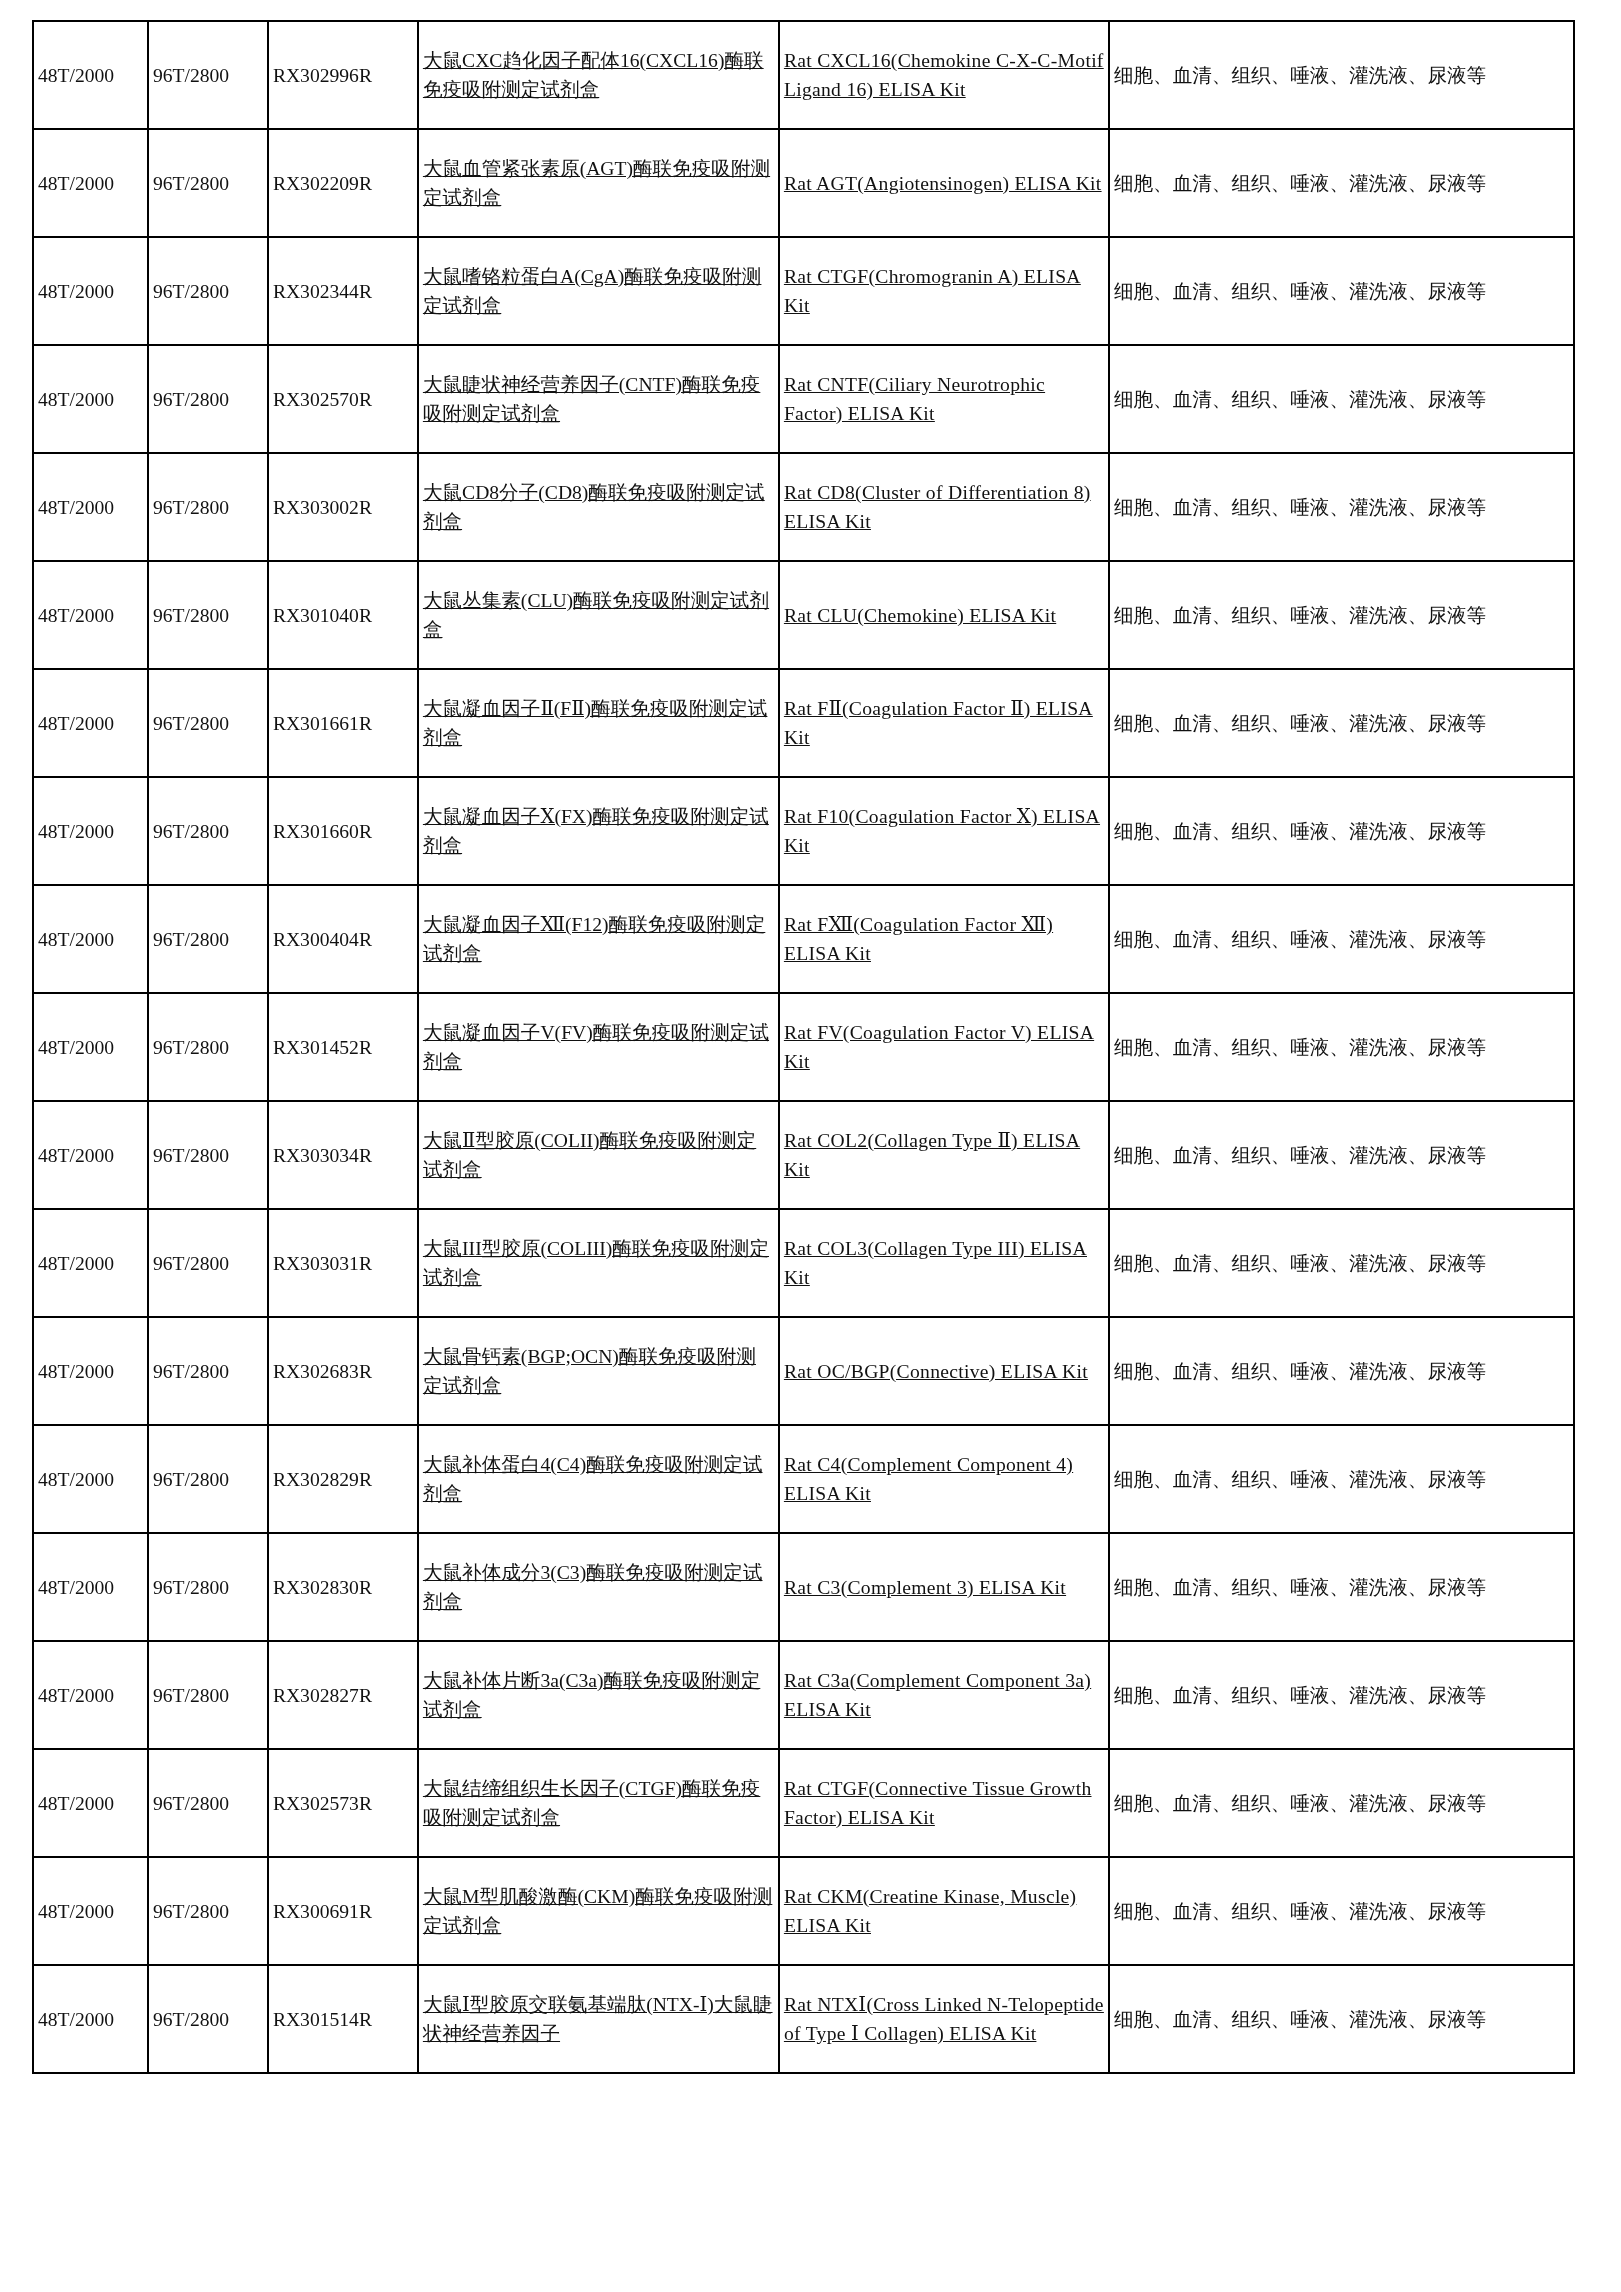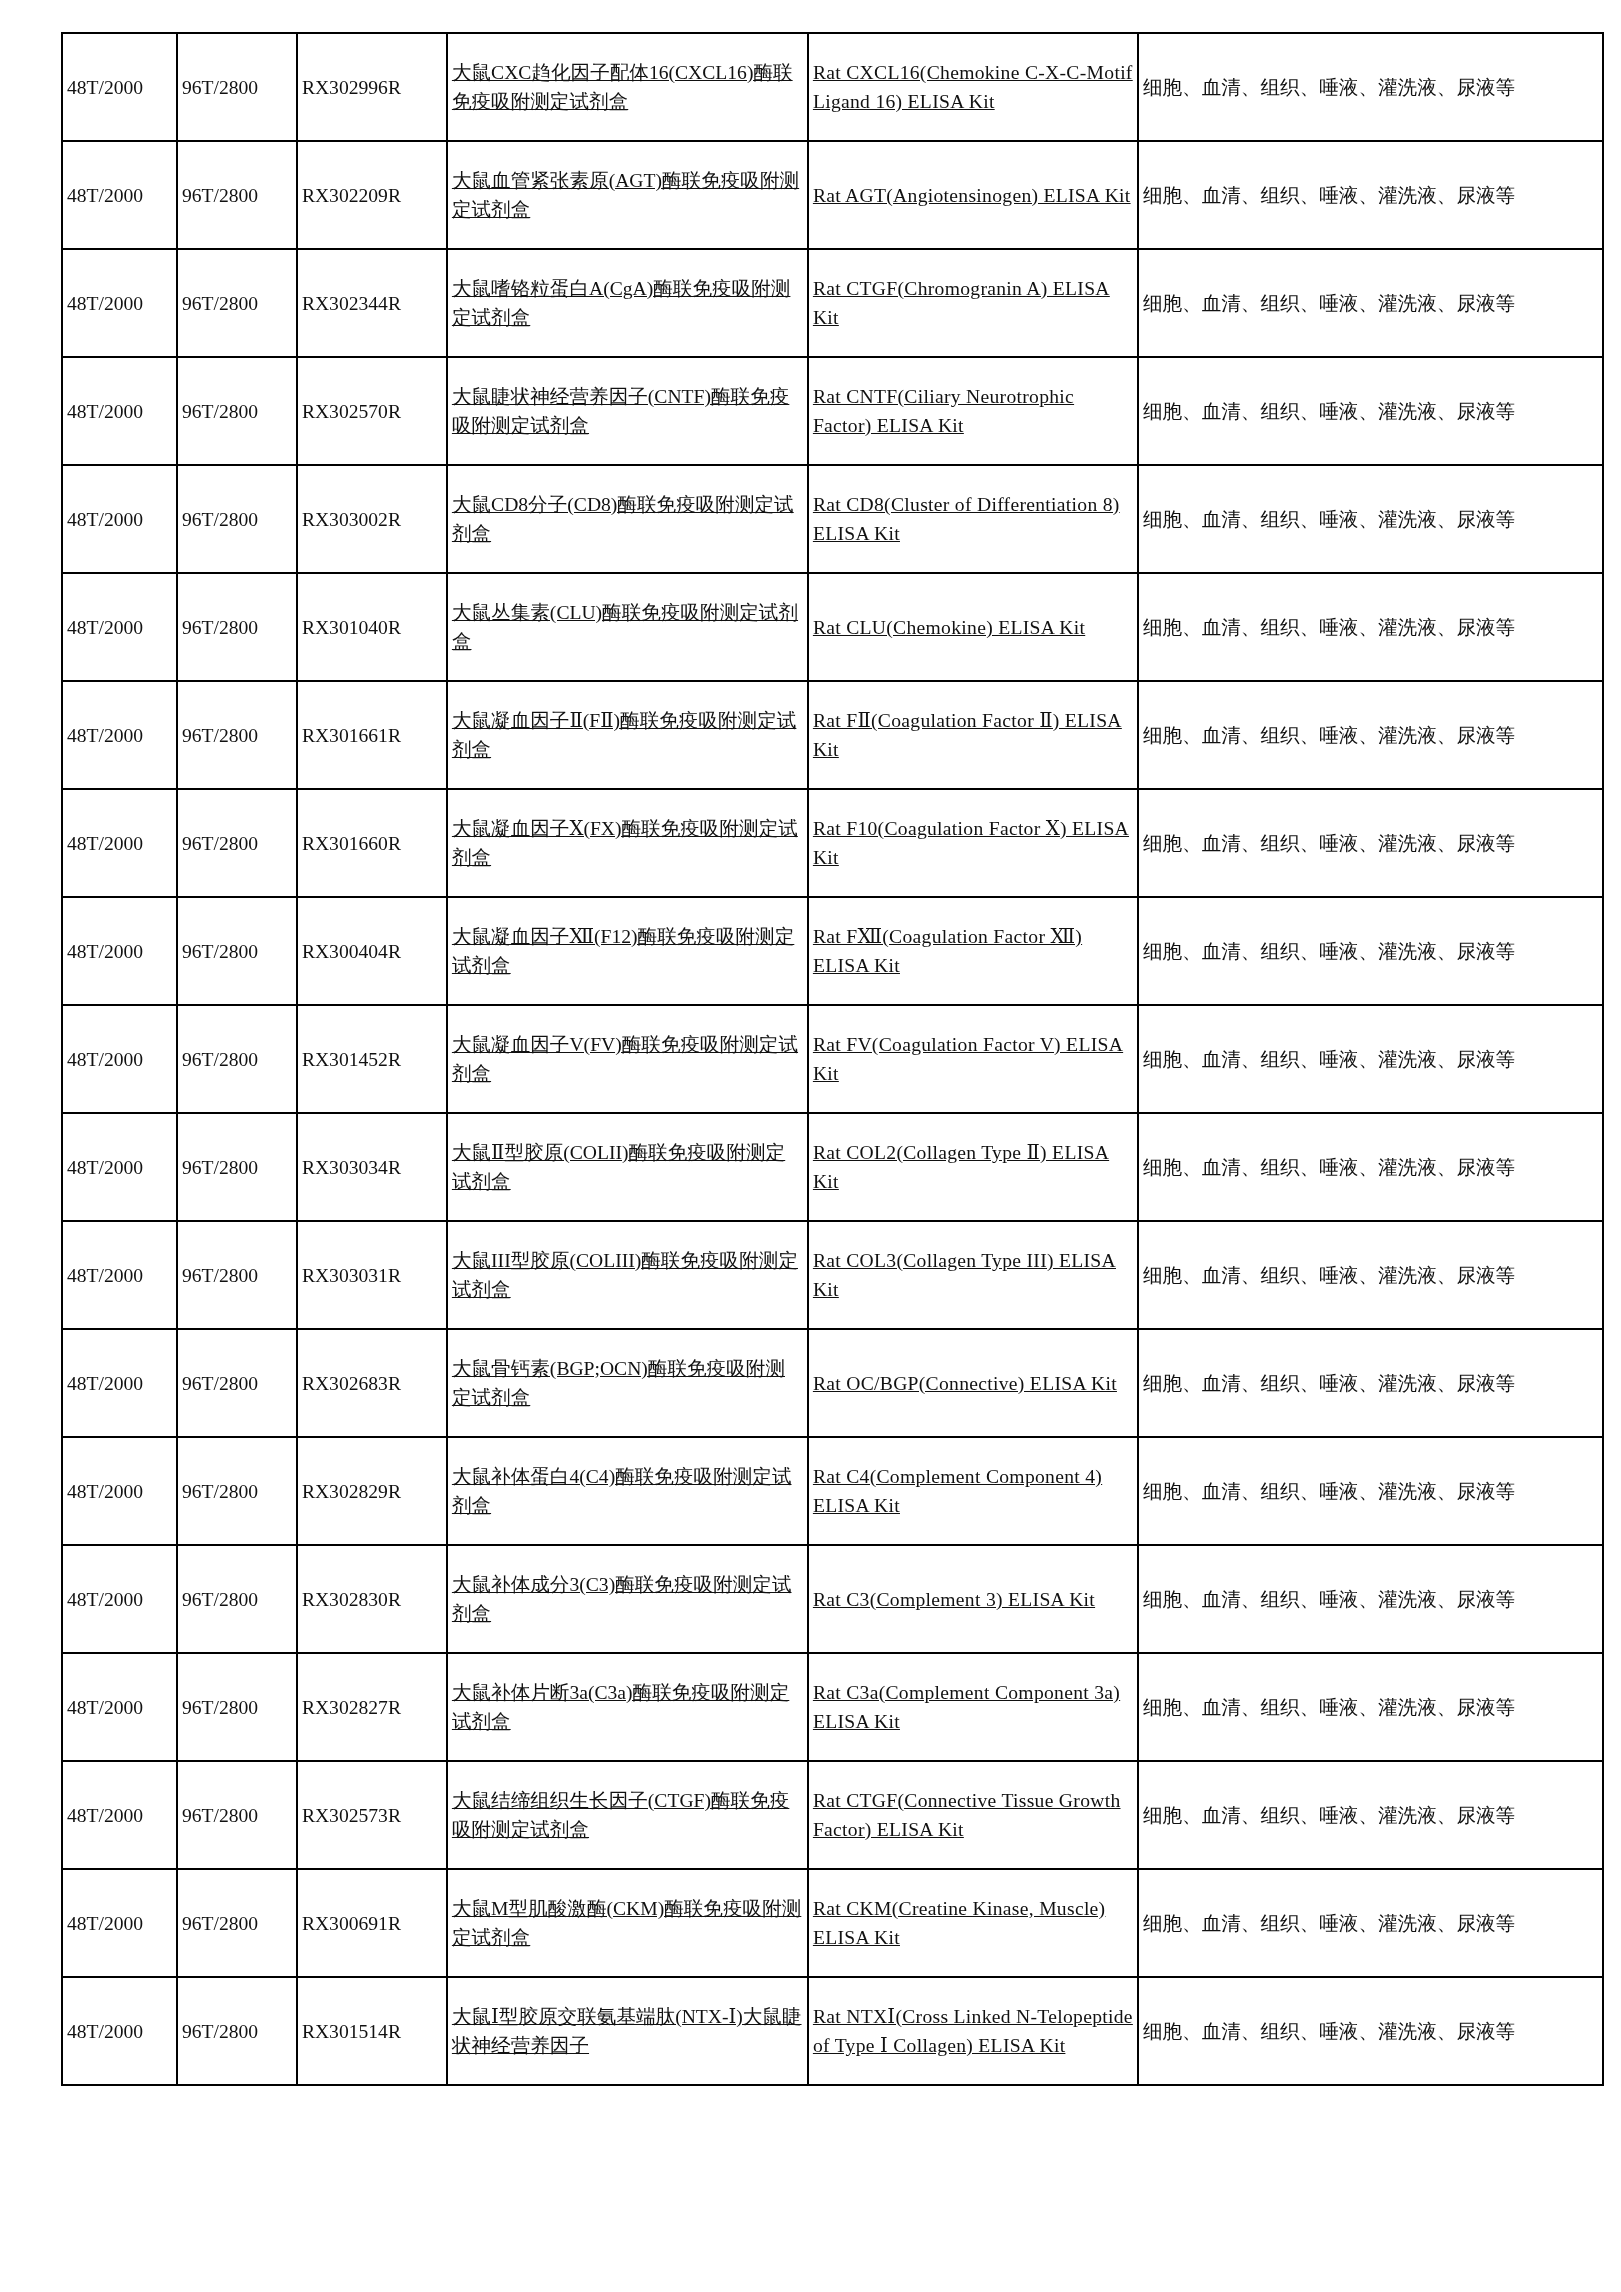--- a/index.html
+++ b/index.html
@@ -1,17 +1,17 @@
 <!DOCTYPE html>
 <html><head>
 <meta charset="utf-8">
 <style>
   html, body { margin: 0; padding: 0; background: #ffffff; }
   body { width: 1621px; height: 2293px; position: relative; overflow: hidden; }
-  .page { position: absolute; left: 32px; top: 32px; margin-left: 29px; }
+  .page { position: absolute; left: 32px; top: 20px; }
   table.kits {
     border-collapse: collapse;
     table-layout: fixed;
     width: 1540px;
     color: #111;
   }
   table.kits td {
     border: 2.9px solid #000;
     height: 106px;
     padding: 0 3.9px;

